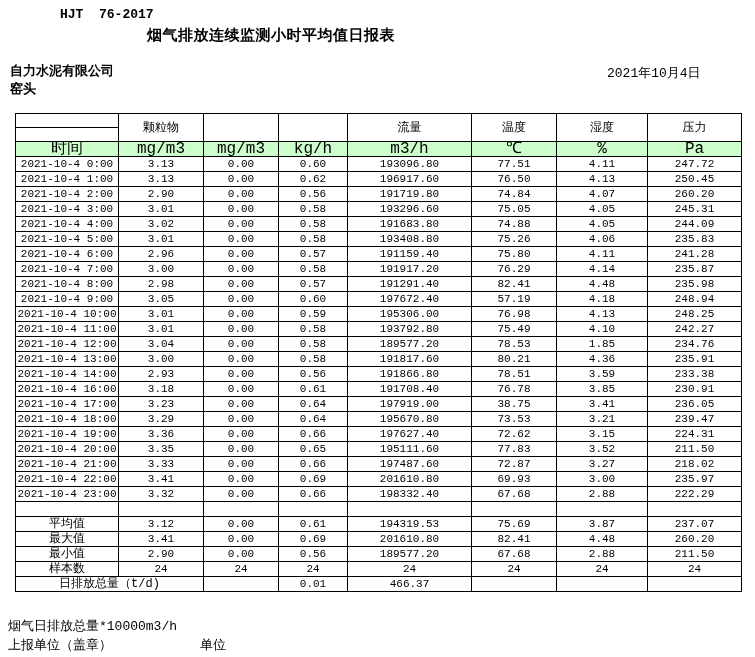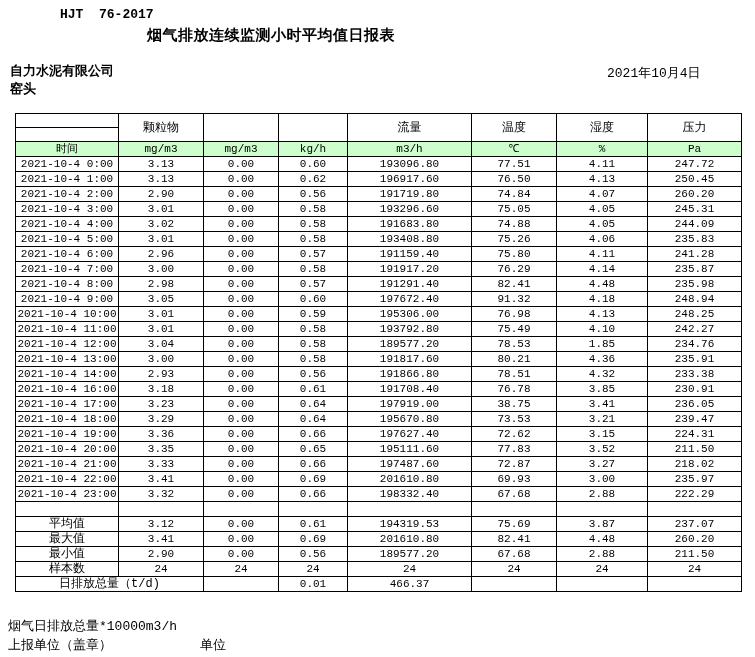--- a/index.html
+++ b/index.html
@@ -24,21 +24,21 @@
   table.report {
     position:absolute; left:15px; top:113px;
     border-collapse:collapse; table-layout:fixed;
     font-size:11px;
   }
   table.report th, table.report td {
     border:1px solid #000; padding:0; height:15px; line-height:14px;
     text-align:center; font-weight:normal; overflow:hidden; white-space:nowrap;
   }
   tr.band th { height:28px; font-size:12px; }
-  tr.units th { font-size:11px;margin-top:22px; }
+  tr.units th { font-size:16px;margin-top:22px; }
   .green { background:#ccffcc; }
   td.time { text-align:right; padding-right:3px; }
   td.label { font-size:12px; }
   td.total-label { text-align:left; padding-left:1px; font-size:12px; }
   th.corner { position:relative; }
   th.corner::after {
     content:""; position:absolute; left:-1px; right:-1px; top:13px;
     border-top:1px solid #000;
   }
   .footer-note  { position:absolute; left:8px;  top:617px; font-size:13px; }
@@ -177,21 +177,21 @@
         <td>82.41</td>
         <td>4.48</td>
         <td>235.98</td>
       </tr>
       <tr>
         <td class="time">2021-10-4 9:00</td>
         <td>3.05</td>
         <td>0.00</td>
         <td>0.60</td>
         <td>197672.40</td>
-        <td>91.32</td>
+        <td>57.19</td>
         <td>4.18</td>
         <td>248.94</td>
       </tr>
       <tr>
         <td class="time">2021-10-4 10:00</td>
         <td>3.01</td>
         <td>0.00</td>
         <td>0.59</td>
         <td>195306.00</td>
         <td>76.98</td>
@@ -228,21 +228,21 @@
         <td>4.36</td>
         <td>235.91</td>
       </tr>
       <tr>
         <td class="time">2021-10-4 14:00</td>
         <td>2.93</td>
         <td>0.00</td>
         <td>0.56</td>
         <td>191866.80</td>
         <td>78.51</td>
-        <td>4.32</td>
+        <td>3.59</td>
         <td>233.38</td>
       </tr>
       <tr>
         <td class="time">2021-10-4 16:00</td>
         <td>3.18</td>
         <td>0.00</td>
         <td>0.61</td>
         <td>191708.40</td>
         <td>76.78</td>
         <td>3.85</td>

